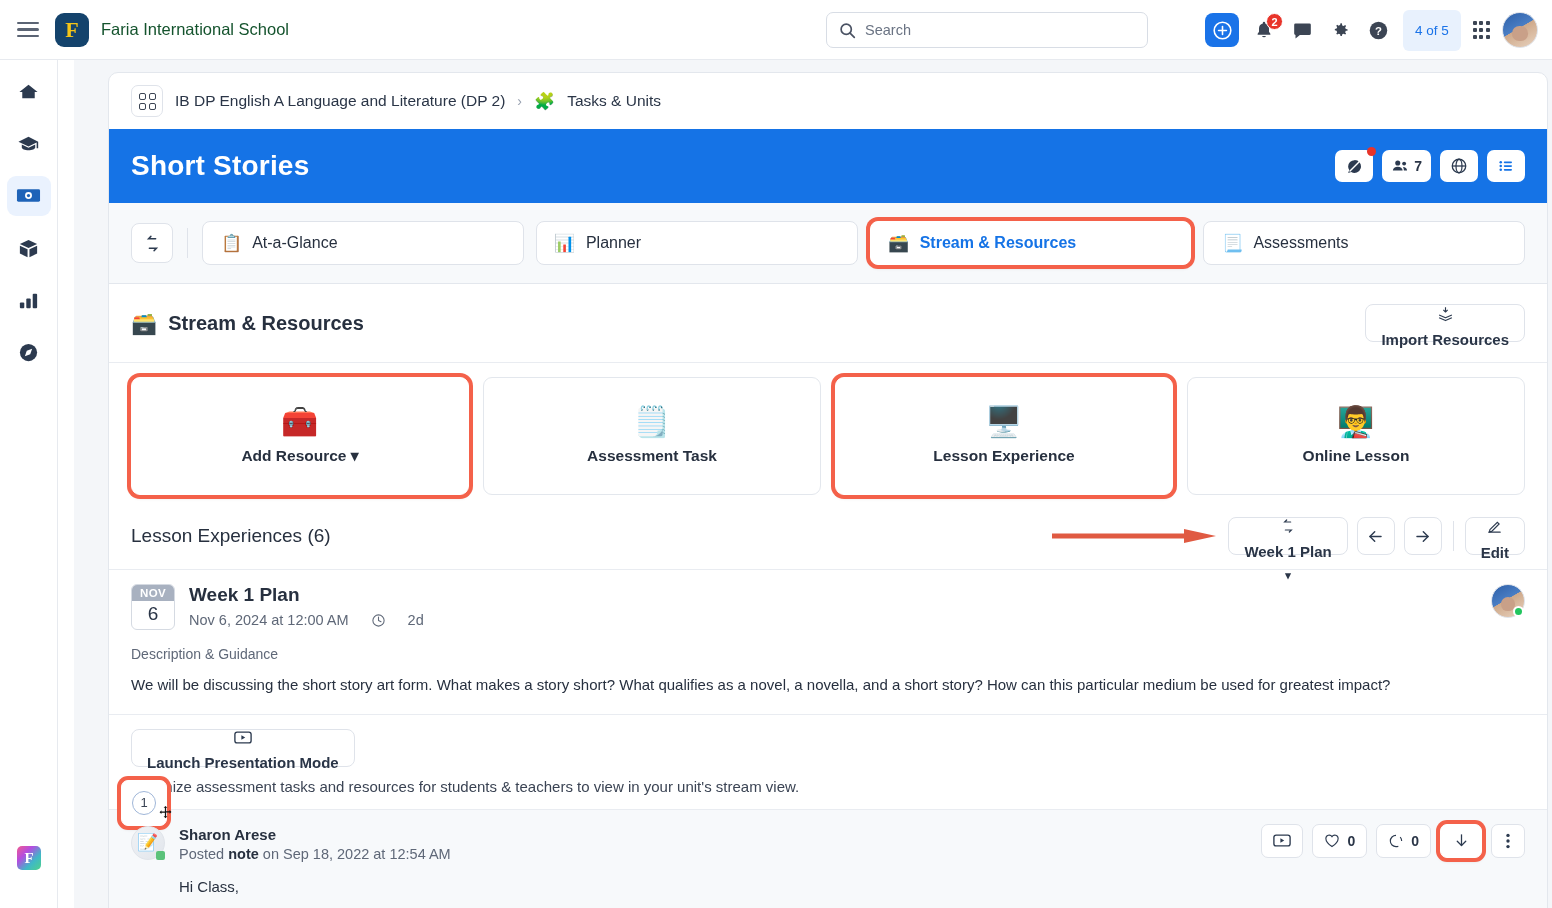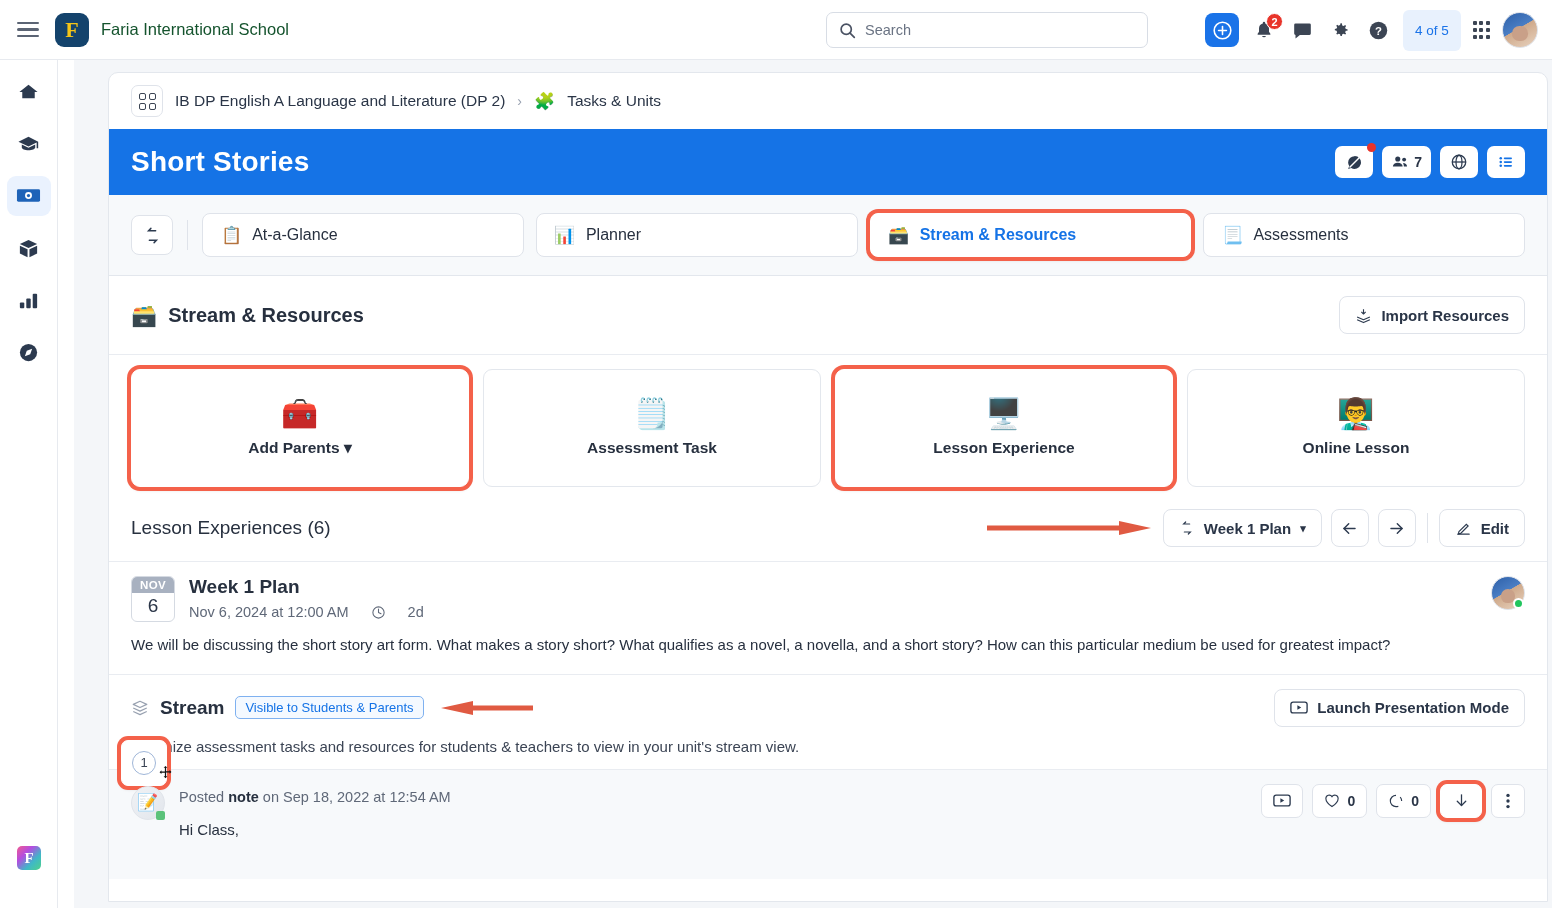--- a/index.html
+++ b/index.html
@@ -94,21 +94,21 @@
   .crumb { height: 56px; display: flex; align-items: center; padding: 0 22px; gap: 12px; }
   .crumb-ic {
     width: 32px; height: 32px; border: 1px solid #dfe3ea; border-radius: 7px;
     display:grid; grid-template-columns: repeat(2, 7px); gap: 3px; align-content:center; justify-content:center; cursor:pointer;
   }
   .crumb-ic i { width:7px; height:7px; border:1.4px solid #3c4554; border-radius:2px; display:block; }
   .crumb-txt { font-size: 15.5px; color: #2a3547; }
   .crumb-sep { color: #98a1b0; font-size: 14px; }
   .crumb-link { font-size: 15.5px; color: #2a3547; cursor: pointer; }
   .banner {
-    height: 66px; background: #1573e6; display: flex; align-items: center;
+    height: 74px; background: #1573e6; display: flex; align-items: center;
     justify-content: space-between; padding: 0 22px;
   }
   .banner h1 { color: #fff; font-size: 28px; font-weight: bold; letter-spacing: .2px; }
   .banner-acts { display: flex; gap: 9px; }
   .bn-btn {
     height: 32px; min-width: 38px; background: #fff; border-radius: 7px;
     display: flex; align-items: center; justify-content: center; gap: 5px;
     padding: 0 9px; cursor: pointer; position: relative; font-size: 14px; color:#2a3547; font-weight:600;
   }
   .bn-btn .reddot {
@@ -128,21 +128,21 @@
     font-size: 16px; color: #27303f; font-weight: 500; position: relative;
   }
   .tab.active span.lbl { color: #1573e6; font-weight: bold; }
   .hl { box-shadow: 0 0 0 4px #f4614a, 0 2px 4px rgba(0,0,0,.25); border-color:#fff !important; }
   
   .sec-head { display:flex; align-items:center; justify-content: space-between; padding: 20px 22px; }
   .sec-title { display:flex; align-items:center; gap: 11px; font-size: 20px; font-weight: bold; color:#27303f; }
   .ghost-btn {
     height: 38px; border: 1px solid #dfe3ea; border-radius: 8px; background:#fff;
     display:flex; align-items:center; gap: 9px; padding: 0 15px; cursor:pointer;
-    font-size: 15px; color: #2a3547; font-weight: 600;
+    font-size: 15px; color: #2a3547; font-weight: 600; flex-direction: column;
   }
   .divider { height:1px; background:#e9ecf1; }
   .resgrid { display:flex; gap: 14px; padding: 14px 22px 18px; }
   .rescard {
     flex: 1 1 0; height: 118px; border: 1px solid #e3e7ed; border-radius: 9px; background:#fff;
     display:flex; flex-direction:column; align-items:center; justify-content:center; gap: 10px; cursor:pointer;
   }
   .rescard .lbl { font-size: 15.5px; color:#27303f; font-weight: 600; }
   
   .lx-head { display:flex; align-items:center; justify-content: space-between; padding: 4px 22px 14px; }
@@ -441,21 +441,21 @@
         </span>
         <span>Import Resources</span>
       </div>
     </div>
     <div class="divider"></div>
 
     <div class="resgrid">
       <div class="rescard hl">
         <span class="emoji big">🧰</span>
         <span class="lbl">
-          <span>Add Parents</span>
+          <span>Add Resource</span>
           <span>▾</span>
         </span>
       </div>
       <div class="rescard">
         <span class="emoji big">🗒️</span>
         <span class="lbl">Assessment Task</span>
       </div>
       <div class="rescard hl">
         <span class="emoji big">🖥️</span>
         <span class="lbl">Lesson Experience</span>
@@ -527,39 +527,24 @@
           </span>
           <span>2d</span>
         </div>
       </div>
       <div class="lx-avatar">
         <div class="avatar" style="width:34px;height:34px"></div>
         <span class="dotg"></span>
       </div>
     </div>
 
+    <div class="desc-lbl">Description &amp; Guidance</div>
     <div class="desc-txt">We will be discussing the short story art form. What makes a story short? What qualifies as a novel, a novella, and a short story? How can this particular medium be used for greatest impact?</div>
 
     <div class="stream-head">
-      <div class="stream-left">
-        <span>
-          <svg width="18" height="18" viewBox="0 0 24 24" fill="none" stroke="#98a1b0" stroke-width="1.6" stroke-linejoin="round">
-            <path d="M12 3l9 4.2-9 4.2-9-4.2L12 3z"></path>
-              <path d="M3 12l9 4.2 9-4.2"></path>
-              <path d="M3 16.6l9 4.2 9-4.2"></path>
-          </svg>
-        </span>
-        <span class="stream-ttl">Stream</span>
-        <span class="pill-badge">Visible to Students &amp; Parents</span>
-        <span style="margin-left:6px">
-          <svg width="92" height="14" viewBox="0 0 92 14">
-            <path d="M92 4.5H32V0L0 7l32 7V9.5h60z" fill="#e05a42"></path>
-          </svg>
-        </span>
-      </div>
       <div class="ghost-btn">
         <span>
           <svg width="18" height="15" viewBox="0 0 20 16" fill="none" stroke="#2c3a4f" stroke-width="1.5">
             <rect x="1" y="2" width="18" height="12" rx="2.5"></rect>
               <path d="M8.2 5.5l4.3 2.5-4.3 2.5z" fill="#2c3a4f" stroke="none"></path>
           </svg>
         </span>
         <span>Launch Presentation Mode</span>
       </div>
     </div>
@@ -572,20 +557,21 @@
           <svg width="15" height="15" viewBox="0 0 24 24" fill="#111">
             <path d="M12 1.5l3 3h-2v5.5h5.5v-2l3 3-3 3v-2H13V18h2l-3 3-3-3h2v-5.5H5.5v2l-3-3 3-3v2H11V4.5H9l3-3z"></path>
           </svg>
         </span>
       </div>
       <div class="post-av">
         <span class="emoji">📝</span>
         <span class="g"></span>
       </div>
       <div style="flex:1 1 auto">
+        <div class="post-name">Sharon Arese</div>
         <div class="post-meta">
           <span>Posted</span>
           <b>note</b>
           <span>on Sep 18, 2022 at 12:54 AM</span>
         </div>
         <div class="post-body">Hi Class,</div>
       </div>
       <div class="post-acts">
         <div class="pa">
           <span>

